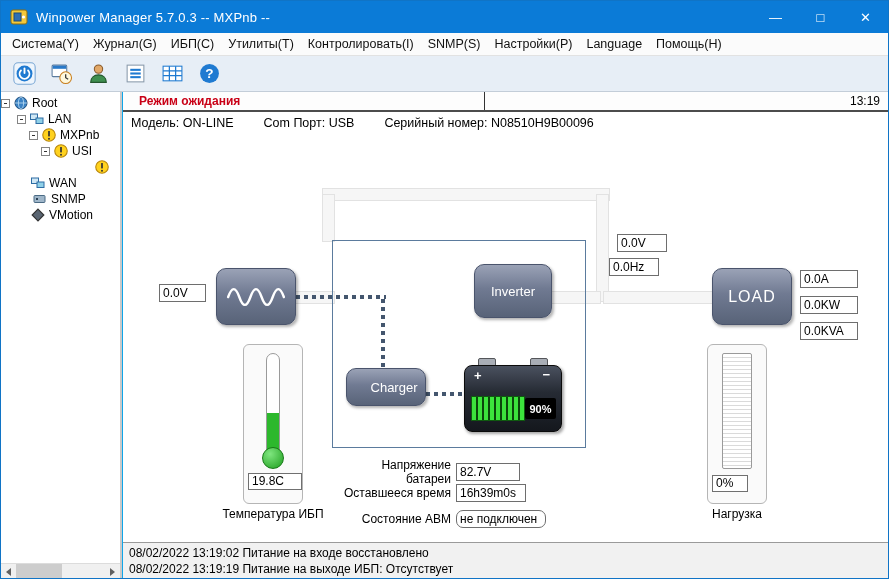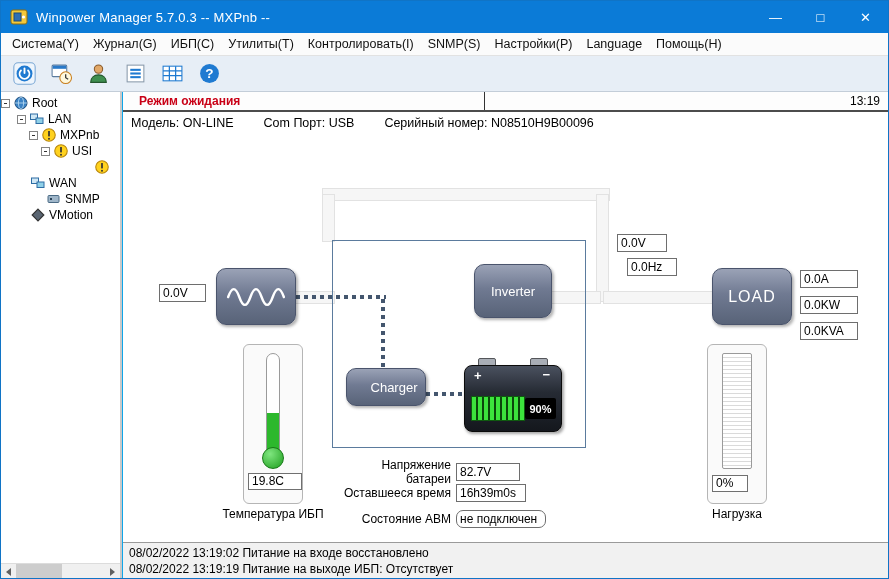--- a/index.html
+++ b/index.html
@@ -274,21 +274,21 @@
       </div>
       <div class="tree-row" style="padding-left:30px">
         <span class="ticon">
           <svg viewBox="0 0 14 12">
               <rect x="0.5" y="1" width="7" height="5.5" fill="#cfe7f5" stroke="#2e6da4"></rect>
               <rect x="6" y="5" width="7" height="5.5" fill="#8fd0e8" stroke="#2e6da4"></rect>
             </svg>
         </span>
         <span>WAN</span>
       </div>
-      <div class="tree-row" style="padding-left:46px">
+      <div class="tree-row" style="padding-left:32px">
         <span class="ticon">
           <svg viewBox="0 0 14 12">
               <rect x="1" y="2.5" width="11" height="7" rx="1" fill="#9fb6c9" stroke="#4a6a84"></rect>
               <circle cx="4" cy="6" r="1" fill="#2d4austin"></circle>
               <circle cx="4" cy="6" r="1" fill="#2d4a64"></circle>
             </svg>
         </span>
         <span>SNMP</span>
       </div>
       <div class="tree-row" style="padding-left:30px">
@@ -353,21 +353,21 @@
           <div class="bat-tab" style="left:14px;"></div>
           <div class="bat-tab" style="left:66px;"></div>
           <div class="bat-body"></div>
           <span class="bat-plus">+</span>
           <span class="bat-minus">−</span>
           <div class="bat-bars"></div>
           <div class="bat-pct">90%</div>
         </div>
 
         <div class="vfield" style="left:494px; top:100px; width:50px;">0.0V</div>
-        <div class="vfield" style="left:504px; top:124px; width:50px;">0.0Hz</div>
+        <div class="vfield" style="left:486px; top:124px; width:50px;">0.0Hz</div>
 
         <div class="flow-box box-load">LOAD</div>
         <div class="vfield" style="left:677px; top:136px; width:58px;">0.0A</div>
         <div class="vfield" style="left:677px; top:162px; width:58px;">0.0KW</div>
         <div class="vfield" style="left:677px; top:188px; width:58px;">0.0KVA</div>
 
         <div class="gauge-panel thermo-panel">
           <div class="thermo-tube">
             <div class="thermo-fill"></div>
           </div>

